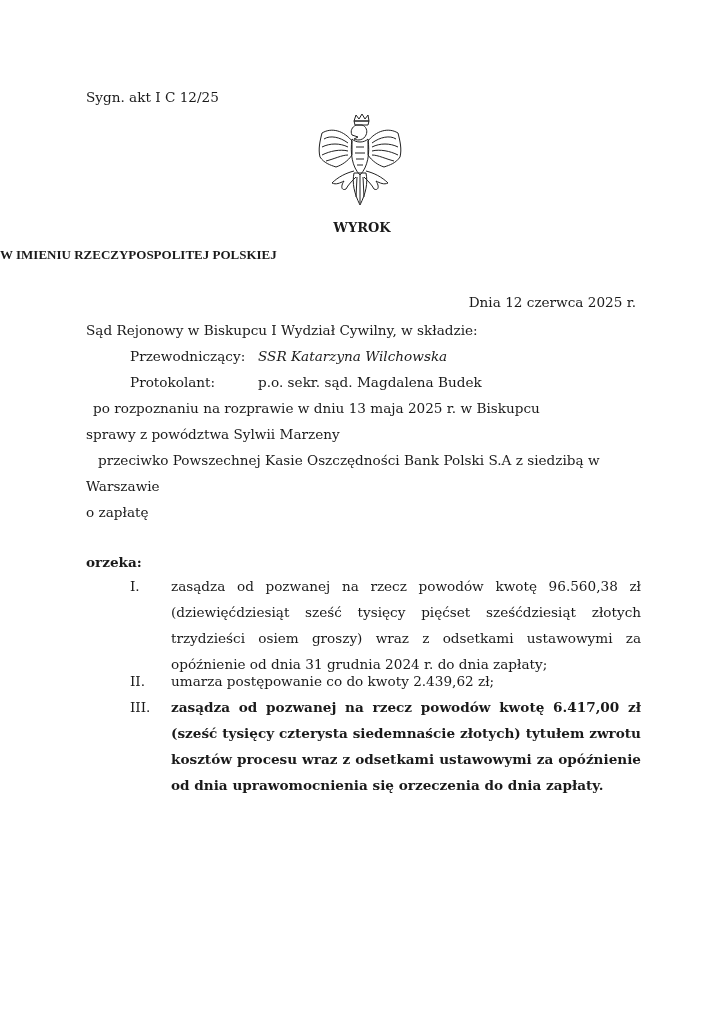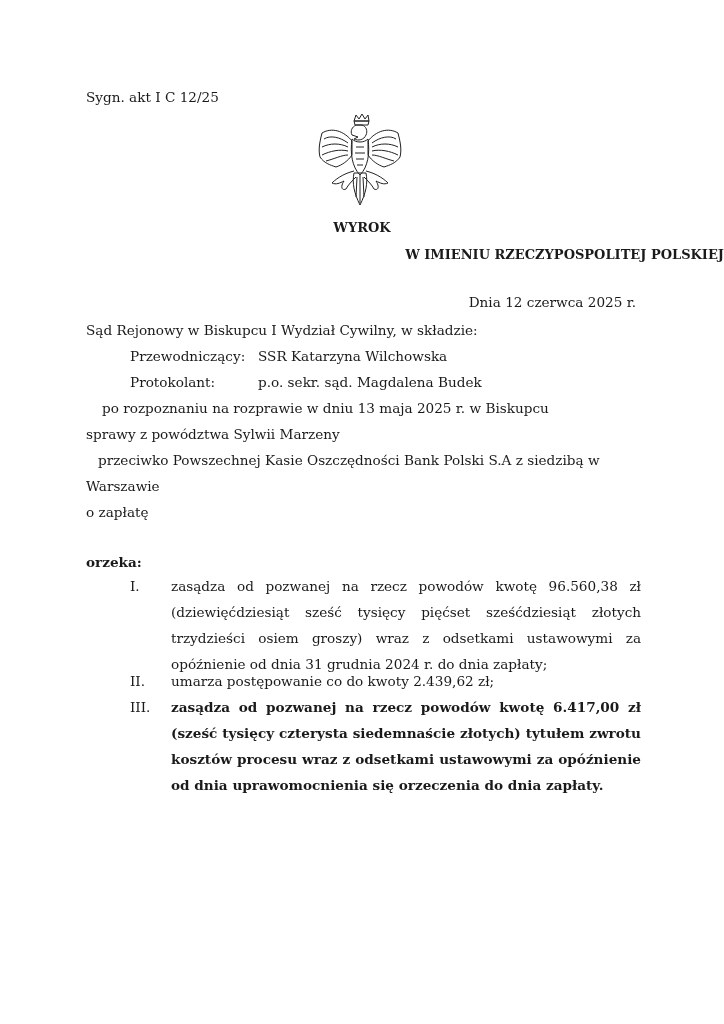--- a/index.html
+++ b/index.html
@@ -3,27 +3,27 @@
   <meta charset="utf-8">
   <style>
     html, body { margin: 0; padding: 0; background: #ffffff; }
     body { width: 724px; height: 1024px; position: relative; overflow: hidden;
       font-family: "DejaVu Serif", "Liberation Serif", serif; color: #1a1a1a; font-size: 13.6px; }
     .abs { position: absolute; white-space: nowrap; line-height: 18px; }
     .bold { font-weight: bold; }
     #sygn { left: 86px; top: 88px; }
     #eagle { position: absolute; left: 314px; top: 113px; width: 92px; height: 96px; }
     #title { left: 0; width: 724px; text-align: center; top: 219px; font-size: 13px; }
-    #subtitle { left: 0; width: 724px; text-align: right; top: 246px; font-size: 13px; }
+    #subtitle { left: 0; width: 724px; text-align: left; top: 246px; font-size: 13px; font-family: Liberation Serif, serif; }
     #date { right: 88px; top: 293px; }
     #court { left: 86px; top: 321px; }
     .role-label { left: 130px; }
     .role-value { left: 258px; }
     #r1 { top: 347px; } #r2 { top: 373px; }
-    #l1 { left: 102px; top: 399px; }
+    #l1 { left: 93px; top: 399px; }
     #l2 { left: 86px; top: 425px; }
     #l3 { left: 86px; top: 451px; margin-left: 12px; }
     #l4 { left: 86px; top: 477px; }
     #l5 { left: 86px; top: 503px; }
     #orzeka { left: 86px; top: 553px; }
     .num { position: absolute; left: 130px; line-height: 18px; }
     .item { position: absolute; left: 171px; width: 470px; text-align: justify; line-height: 26px; }
     #n1 { top: 577px; } #i1 { top: 573px; }
     #n2 { top: 672px; } #i2 { top: 668px; }
     #n3 { top: 698px; } #i3 { top: 694px; font-weight: bold; }
@@ -59,21 +59,21 @@
     </g>
   </svg>
 
   <div id="title" class="abs bold">WYROK</div>
   <div id="subtitle" class="abs bold">W IMIENIU RZECZYPOSPOLITEJ POLSKIEJ</div>
 
   <div id="date" class="abs">Dnia 12 czerwca 2025 r.</div>
   <div id="court" class="abs">Sąd Rejonowy w Biskupcu I Wydział Cywilny, w składzie:</div>
 
   <div id="r1" class="abs role-label">Przewodniczący:</div>
-  <div id="r1" class="abs role-value" style="top:347px;">SSR Katarzyna Wilchowska</div>
+  <div id="r1" class="abs role-value" style="top:347px;font-style:italic;">SSR Katarzyna Wilchowska</div>
   <div id="r2" class="abs role-label">Protokolant:</div>
   <div class="abs role-value" style="top:373px;">p.o. sekr. sąd. Magdalena Budek</div>
 
   <div id="l1" class="abs">po rozpoznaniu na rozprawie w dniu 13 maja 2025 r. w Biskupcu</div>
   <div id="l2" class="abs">sprawy z powództwa Sylwii Marzeny</div>
   <div id="l3" class="abs">przeciwko Powszechnej Kasie Oszczędności Bank Polski S.A z siedzibą w</div>
   <div id="l4" class="abs">Warszawie</div>
   <div id="l5" class="abs">o zapłatę</div>
 
   <div id="orzeka" class="abs bold">orzeka:</div>

